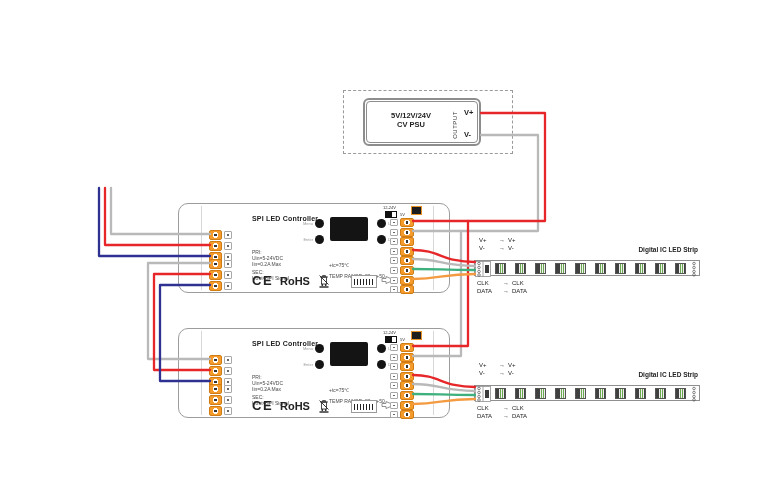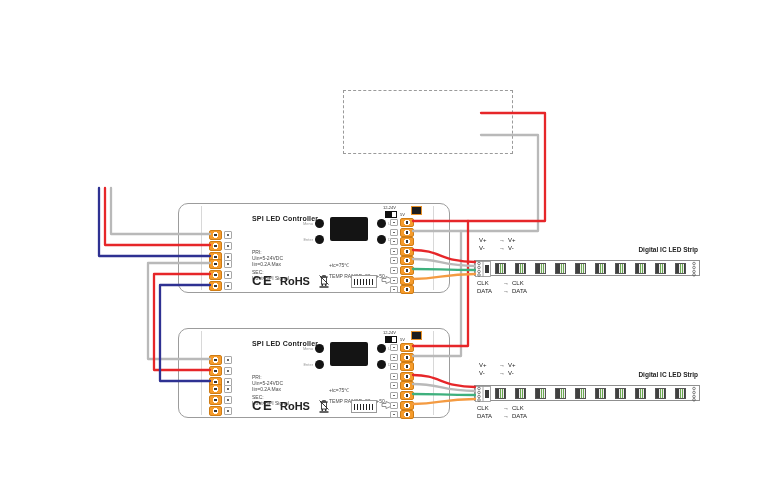--- a/index.html
+++ b/index.html
@@ -72,20 +72,30 @@
 
   #wires{position:absolute;left:0;top:0;pointer-events:none;}
 </style>
 </head>
 <body>
 
 <div class="canvas">
 
 
   <div class="psu-dashed"></div>
+  <div class="psu-box">
+    <div class="psu-inner"></div>
+    <div class="psu-title">
+      <div>5V/12V/24V</div>
+      <div>CV PSU</div>
+    </div>
+    <div class="psu-output">OUTPUT</div>
+    <div class="psu-vp">V+</div>
+    <div class="psu-vm">V-</div>
+  </div>
 
   <div class="ctrl c1">
     <div class="endline el1"></div>
     <div class="endline el2"></div>
     <div class="ctrl-title">SPI LED Controller</div>
     <div class="disp"></div>
     <div class="btn b1"></div>
     <div class="btn b2"></div>
     <div class="btn b3"></div>
     <div class="btn b4"></div>

